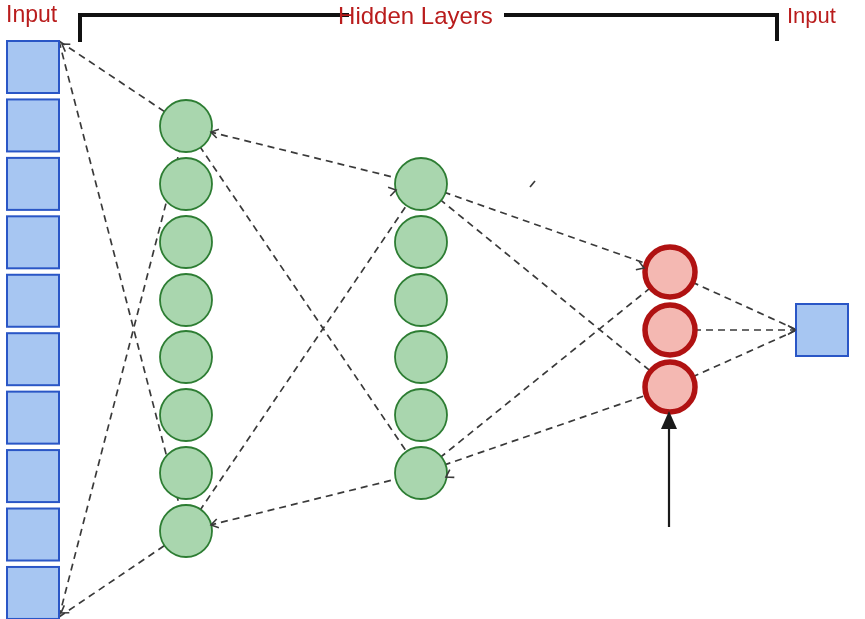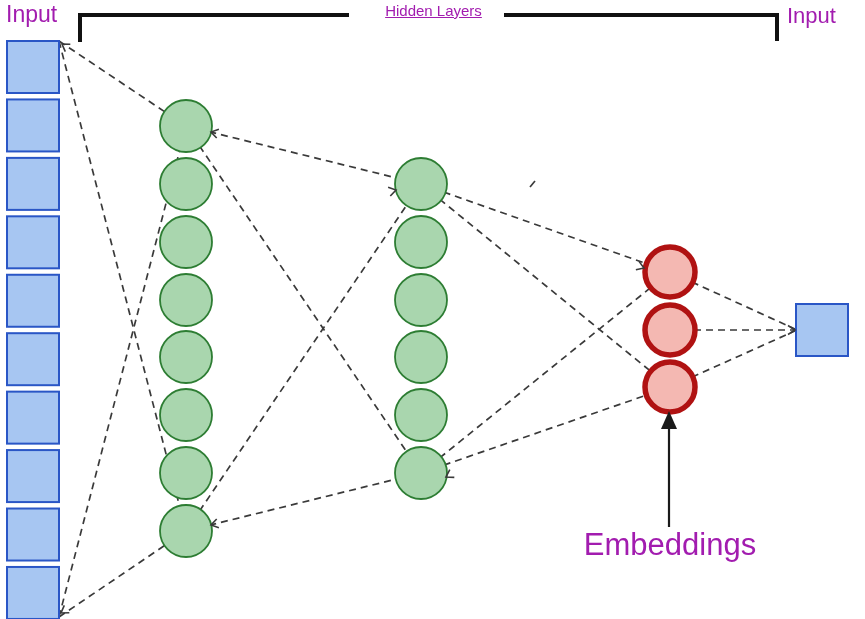--- a/index.html
+++ b/index.html
@@ -6,26 +6,26 @@
   .canvas{
     position:relative;
     width:865px;height:619px;
     background:#ffffff;
     overflow:hidden;
     font-family:"Liberation Sans",sans-serif;
   }
   .canvas svg{position:absolute;left:0;top:0;}
   .lbl{
     position:absolute;
-    color:#a21caf;
+    color:#b91c1c;
     white-space:nowrap;
     line-height:1.1;
   }
   .lbl-input{left:6px;top:2px;font-size:23px;}
-  .lbl-hidden{left:356px;top:3px;width:155px;text-align:center;font-size:15px;text-decoration:underline;}
+  .lbl-hidden{left:338px;top:3px;width:155px;text-align:center;font-size:24px;}
   .lbl-output{left:787px;top:4px;font-size:22px;}
   .lbl-embeddings{left:570px;top:528px;width:200px;text-align:center;font-size:31px;}
 </style>
 </head>
 <body>
 
 <div class="canvas">
   <svg id="diagram-svg" width="865" height="619" viewBox="0 0 865 619">
       <line x1="59" y1="41" x2="186" y2="126" stroke="#3a3a3a" stroke-width="1.7" stroke-dasharray="7 5"></line>
       <line x1="59" y1="41" x2="186" y2="531" stroke="#3a3a3a" stroke-width="1.7" stroke-dasharray="7 5"></line>
@@ -81,14 +81,13 @@
       <path d="M -7 -4.5 L 0 0 L -7 4.5" transform="translate(446 477) rotate(150)" fill="none" stroke="#3a3a3a" stroke-width="1.6"></path>
       <path d="M -7 -4.5 L 0 0 L -7 4.5" transform="translate(644 268) rotate(20)" fill="none" stroke="#3a3a3a" stroke-width="1.6"></path>
       <path d="M -7 -4.5 L 0 0 L -7 4.5" transform="translate(795 330) rotate(0)" fill="none" stroke="#3a3a3a" stroke-width="1.6"></path>
       <line x1="669" y1="527" x2="669" y2="426" stroke="#1a1a1a" stroke-width="2.2"></line>
       <polygon points="669,411 661,429 677,429" fill="#1a1a1a"></polygon>
     </svg>
 
   <div class="lbl lbl-input">Input</div>
   <div class="lbl lbl-hidden">Hidden Layers</div>
   <div class="lbl lbl-output">Input</div>
-  <div class="lbl lbl-embeddings">Embeddings</div>
 </div>
 
 </body></html>

